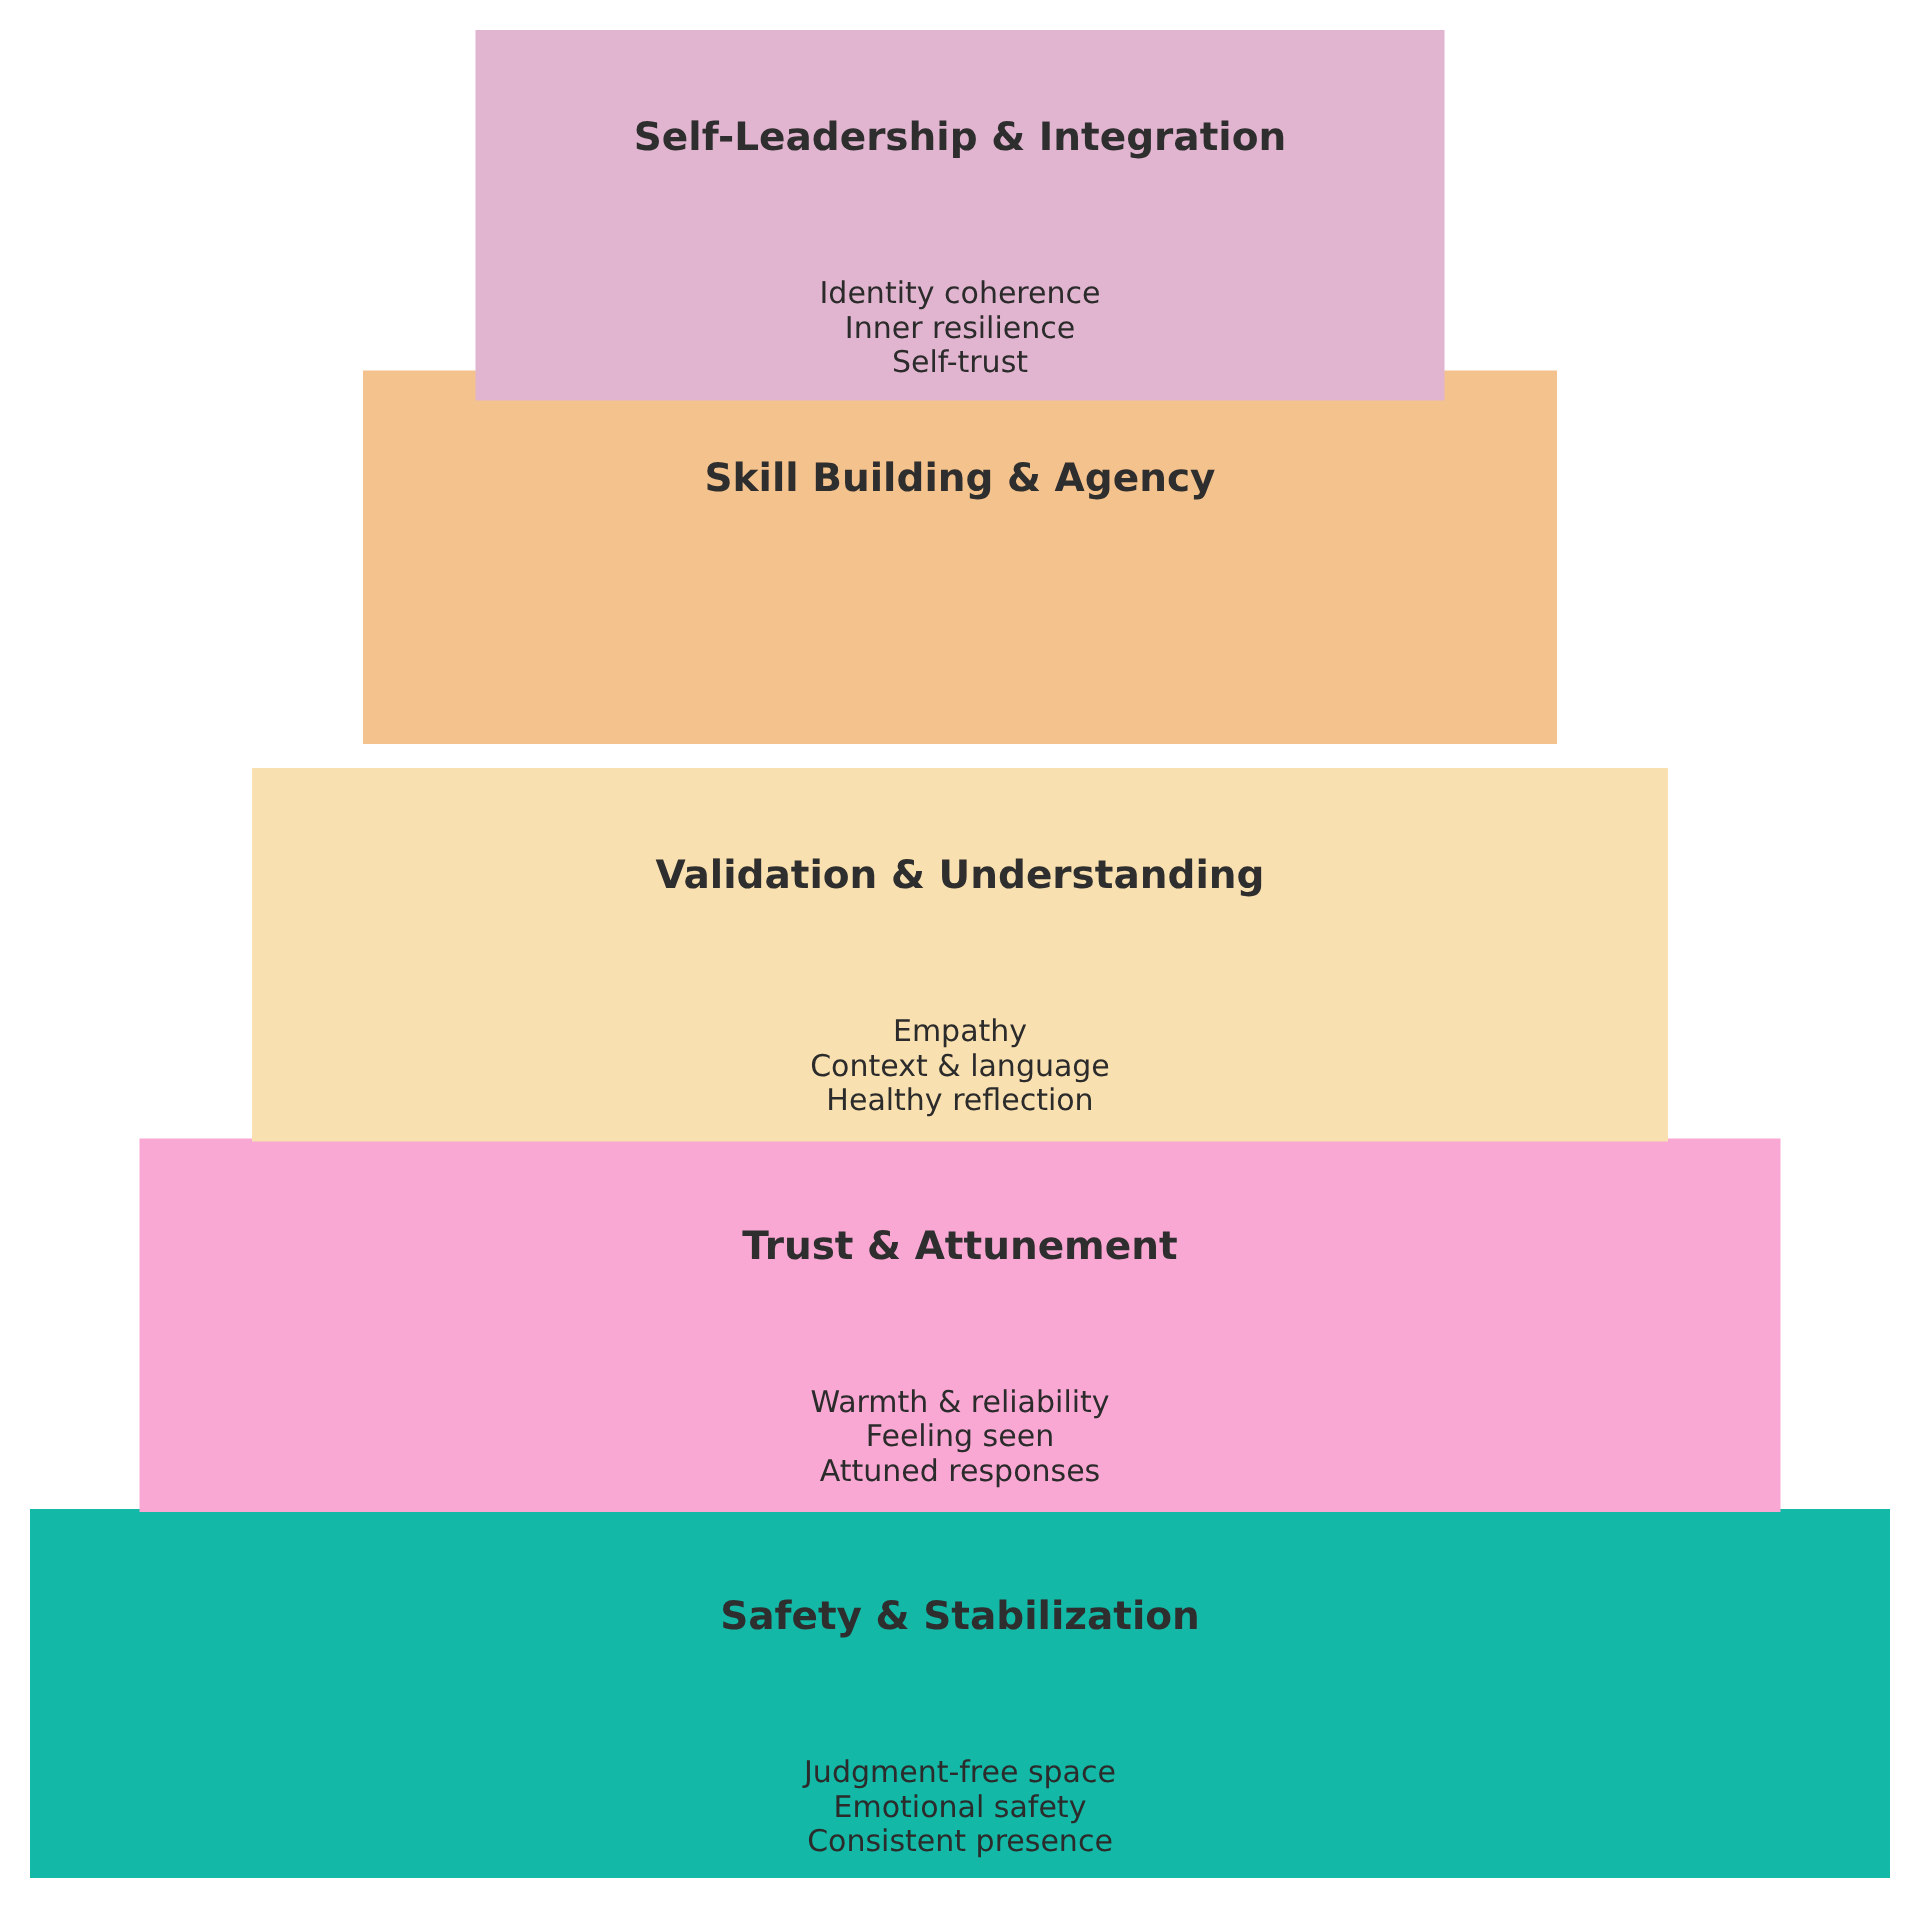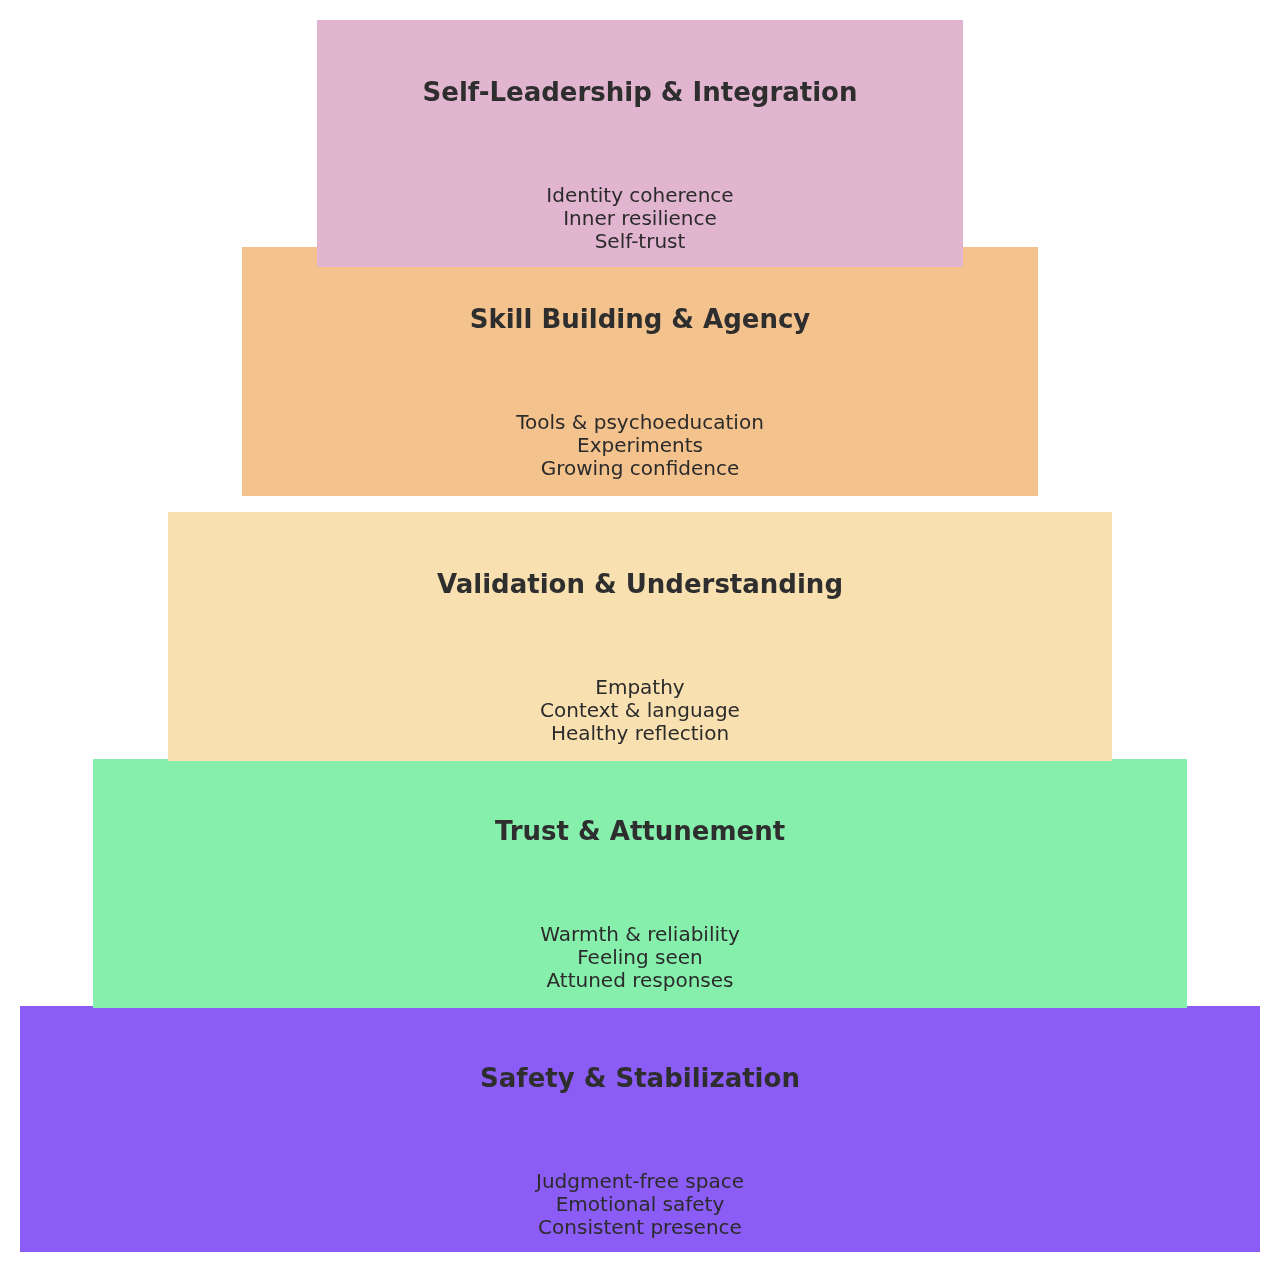--- a/index.html
+++ b/index.html
@@ -10,54 +10,49 @@
                 font-weight: bold; font-size: 26px; line-height: 32px; color: #2e2e2e; white-space: nowrap; }
   .tier-items { position: absolute; left: 0; right: 0; top: 124px; text-align: center;
                 font-size: 20px; line-height: 23.2px; color: #2b2b2b; margin-top: 40px; }
   .tier-item { display: block; white-space: nowrap; }
 </style>
 </head>
 <body>
 
 <div>
 
-  <div class="tier" style="left:20px; top:1006px; width:1240px; height:246px; background:#8b5cf6;">
+  <div class="tier" style="left:20px; top:1006px; width:1240px; height:246px; background:#14b8a6;">
     <div class="tier-title">Safety &amp; Stabilization</div>
     <div class="tier-items">
       <span class="tier-item">Judgment-free space</span>
       <span class="tier-item">Emotional safety</span>
       <span class="tier-item">Consistent presence</span>
     </div>
   </div>
 
-  <div class="tier" style="left:93px; top:759px; width:1094px; height:249px; background:#86efac;">
+  <div class="tier" style="left:93px; top:759px; width:1094px; height:249px; background:#f9a8d4;">
     <div class="tier-title">Trust &amp; Attunement</div>
     <div class="tier-items">
       <span class="tier-item">Warmth &amp; reliability</span>
       <span class="tier-item">Feeling seen</span>
       <span class="tier-item">Attuned responses</span>
     </div>
   </div>
 
   <div class="tier" style="left:168px; top:512px; width:944px; height:249px; background:#f8e0b0;">
     <div class="tier-title">Validation &amp; Understanding</div>
     <div class="tier-items">
       <span class="tier-item">Empathy</span>
       <span class="tier-item">Context &amp; language</span>
       <span class="tier-item">Healthy reflection</span>
     </div>
   </div>
 
   <div class="tier" style="left:242px; top:247px; width:796px; height:249px; background:#f4c28d;">
     <div class="tier-title">Skill Building &amp; Agency</div>
-    <div class="tier-items">
-      <span class="tier-item">Tools &amp; psychoeducation</span>
-      <span class="tier-item">Experiments</span>
-      <span class="tier-item">Growing confidence</span>
-    </div>
   </div>
 
   <div class="tier" style="left:317px; top:20px; width:646px; height:247px; background:#e1b5cf;">
     <div class="tier-title">Self-Leadership &amp; Integration</div>
     <div class="tier-items">
       <span class="tier-item">Identity coherence</span>
       <span class="tier-item">Inner resilience</span>
       <span class="tier-item">Self-trust</span>
     </div>
   </div>

